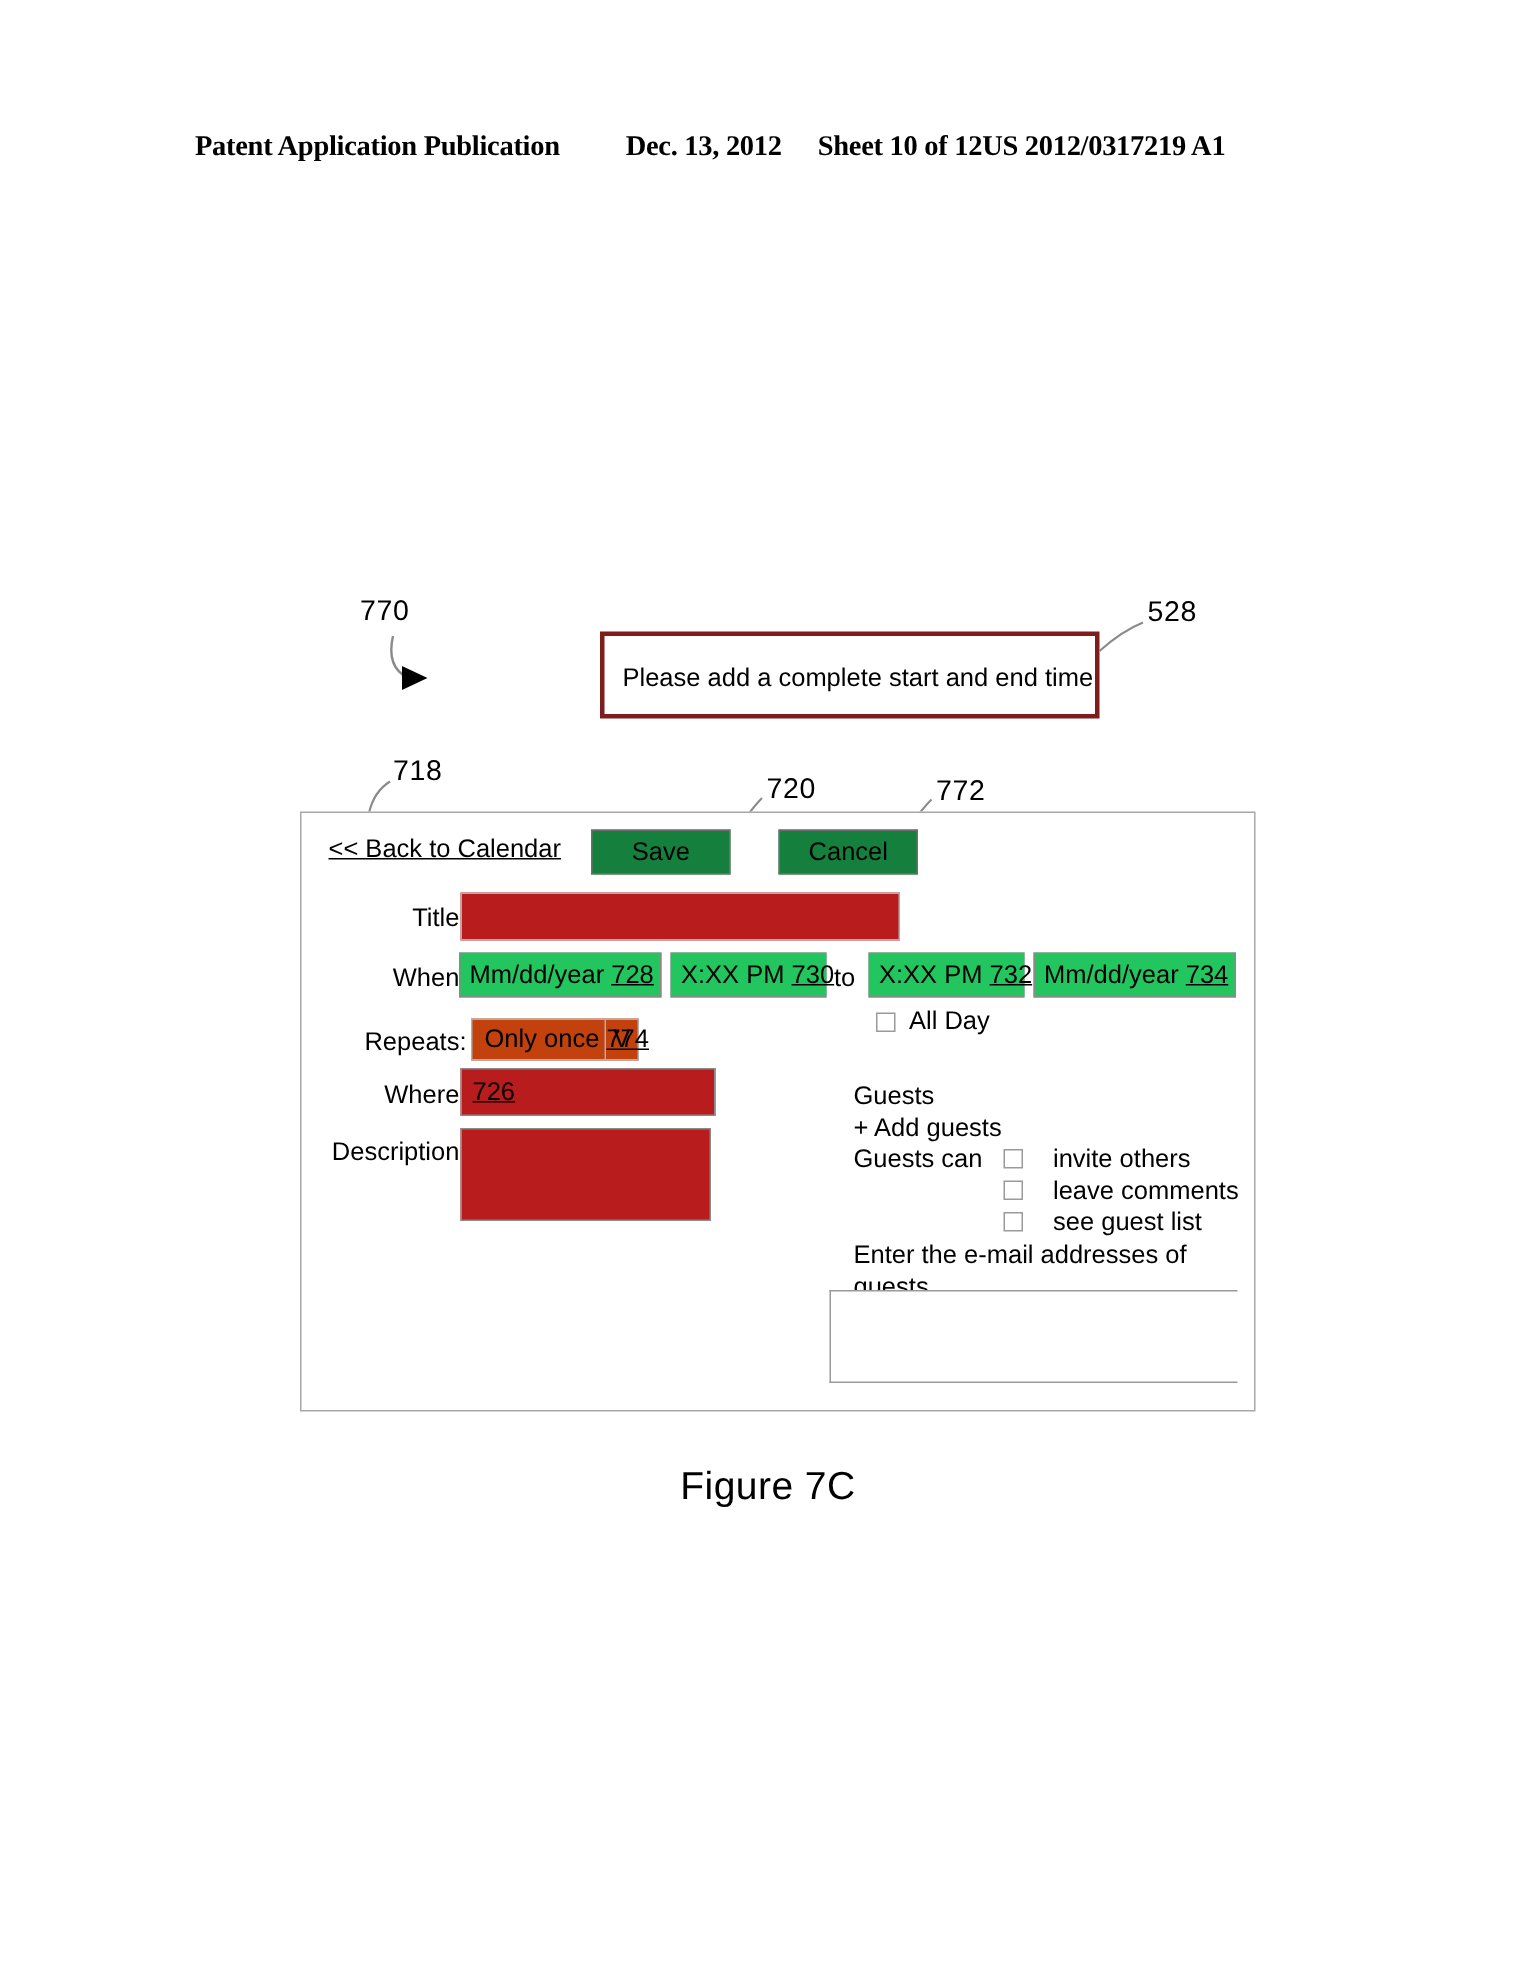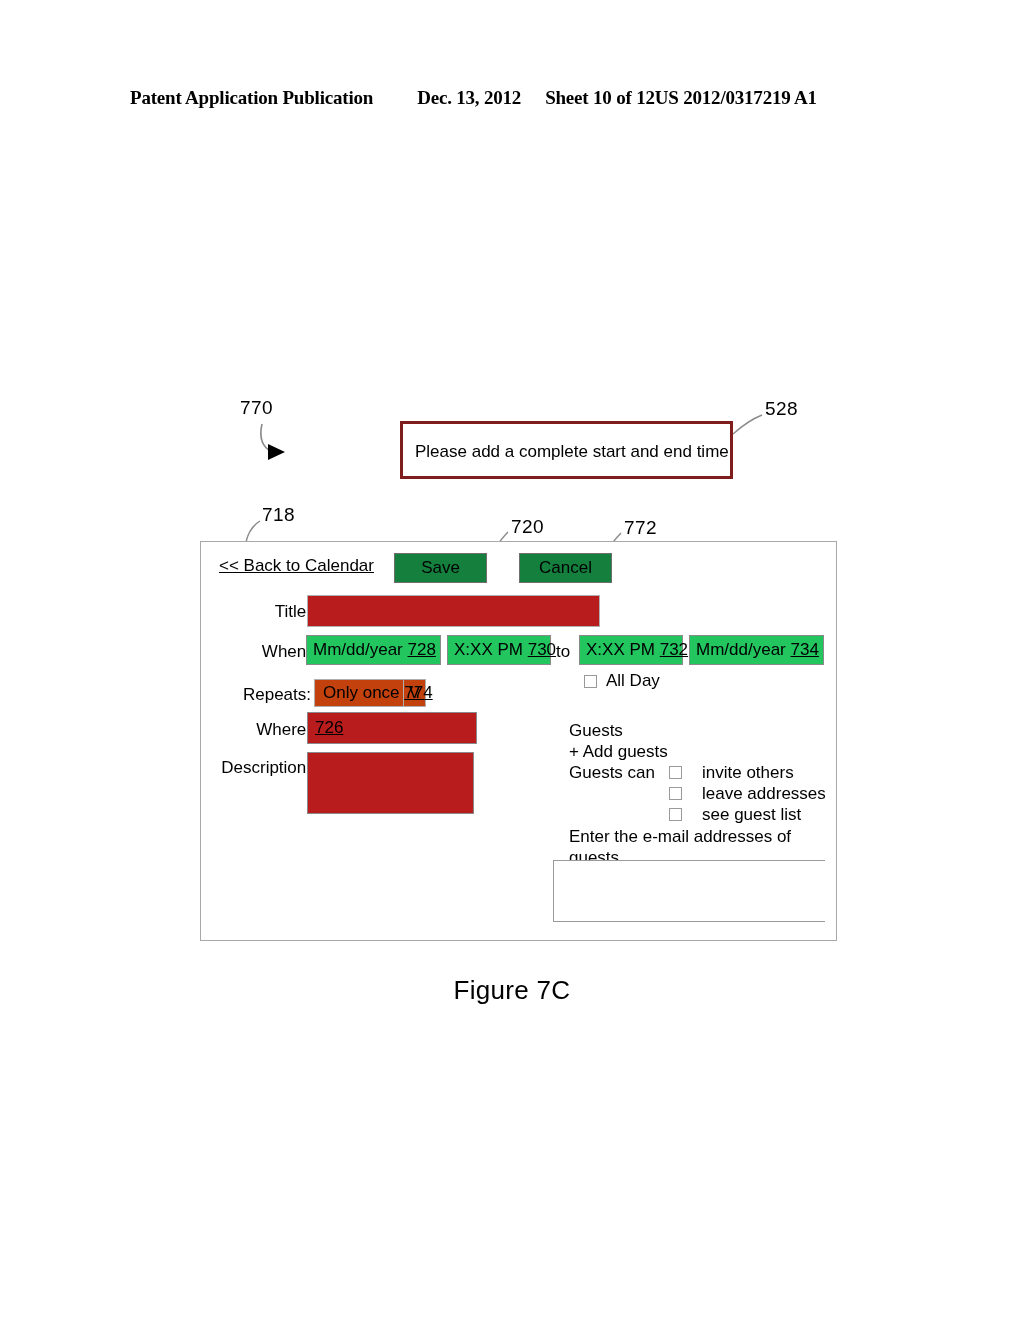--- a/index.html
+++ b/index.html
@@ -372,21 +372,21 @@
     <div id="add-guests-link">+ Add guests</div>
     <div id="guests-can-row">
       <span id="guests-can-label">Guests can</span>
       <span id="perm-list">
         <span class="perm-row">
           <span class="checkbox"></span>
           <span>invite others</span>
         </span>
         <span class="perm-row">
           <span class="checkbox"></span>
-          <span>leave addresses</span>
+          <span>leave comments</span>
         </span>
         <span class="perm-row">
           <span class="checkbox"></span>
           <span>see guest list</span>
         </span>
       </span>
     </div>
     <div id="guests-hint">
       <div>Enter the e-mail addresses of guests,</div>
       <div>separated by commas</div>

